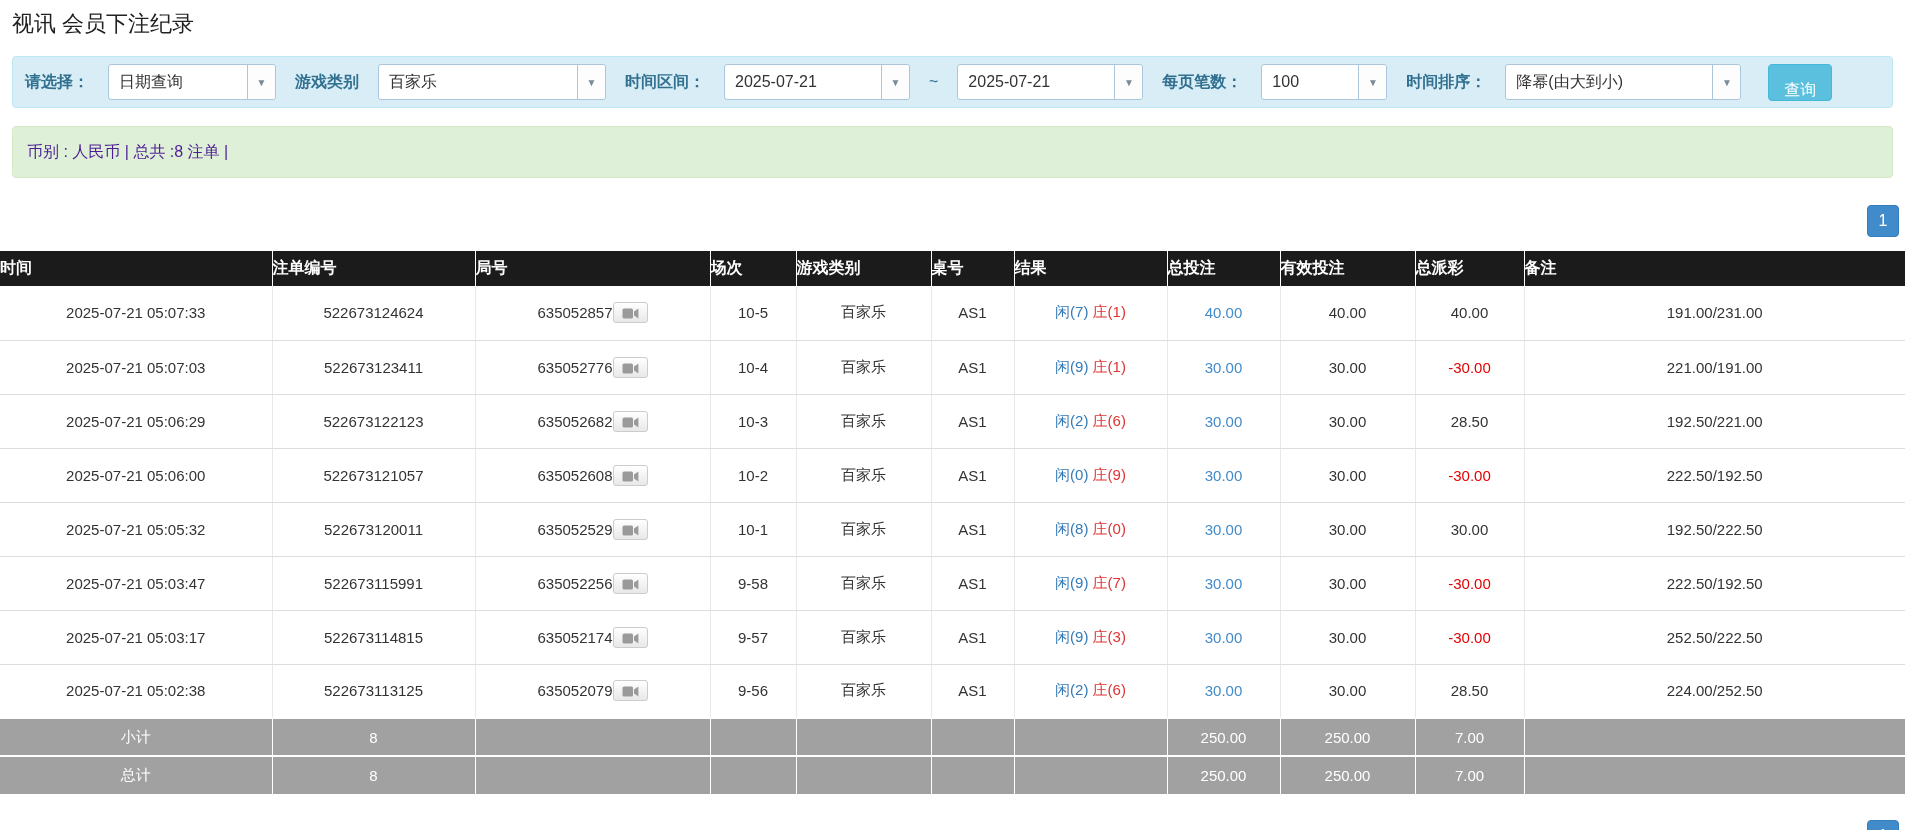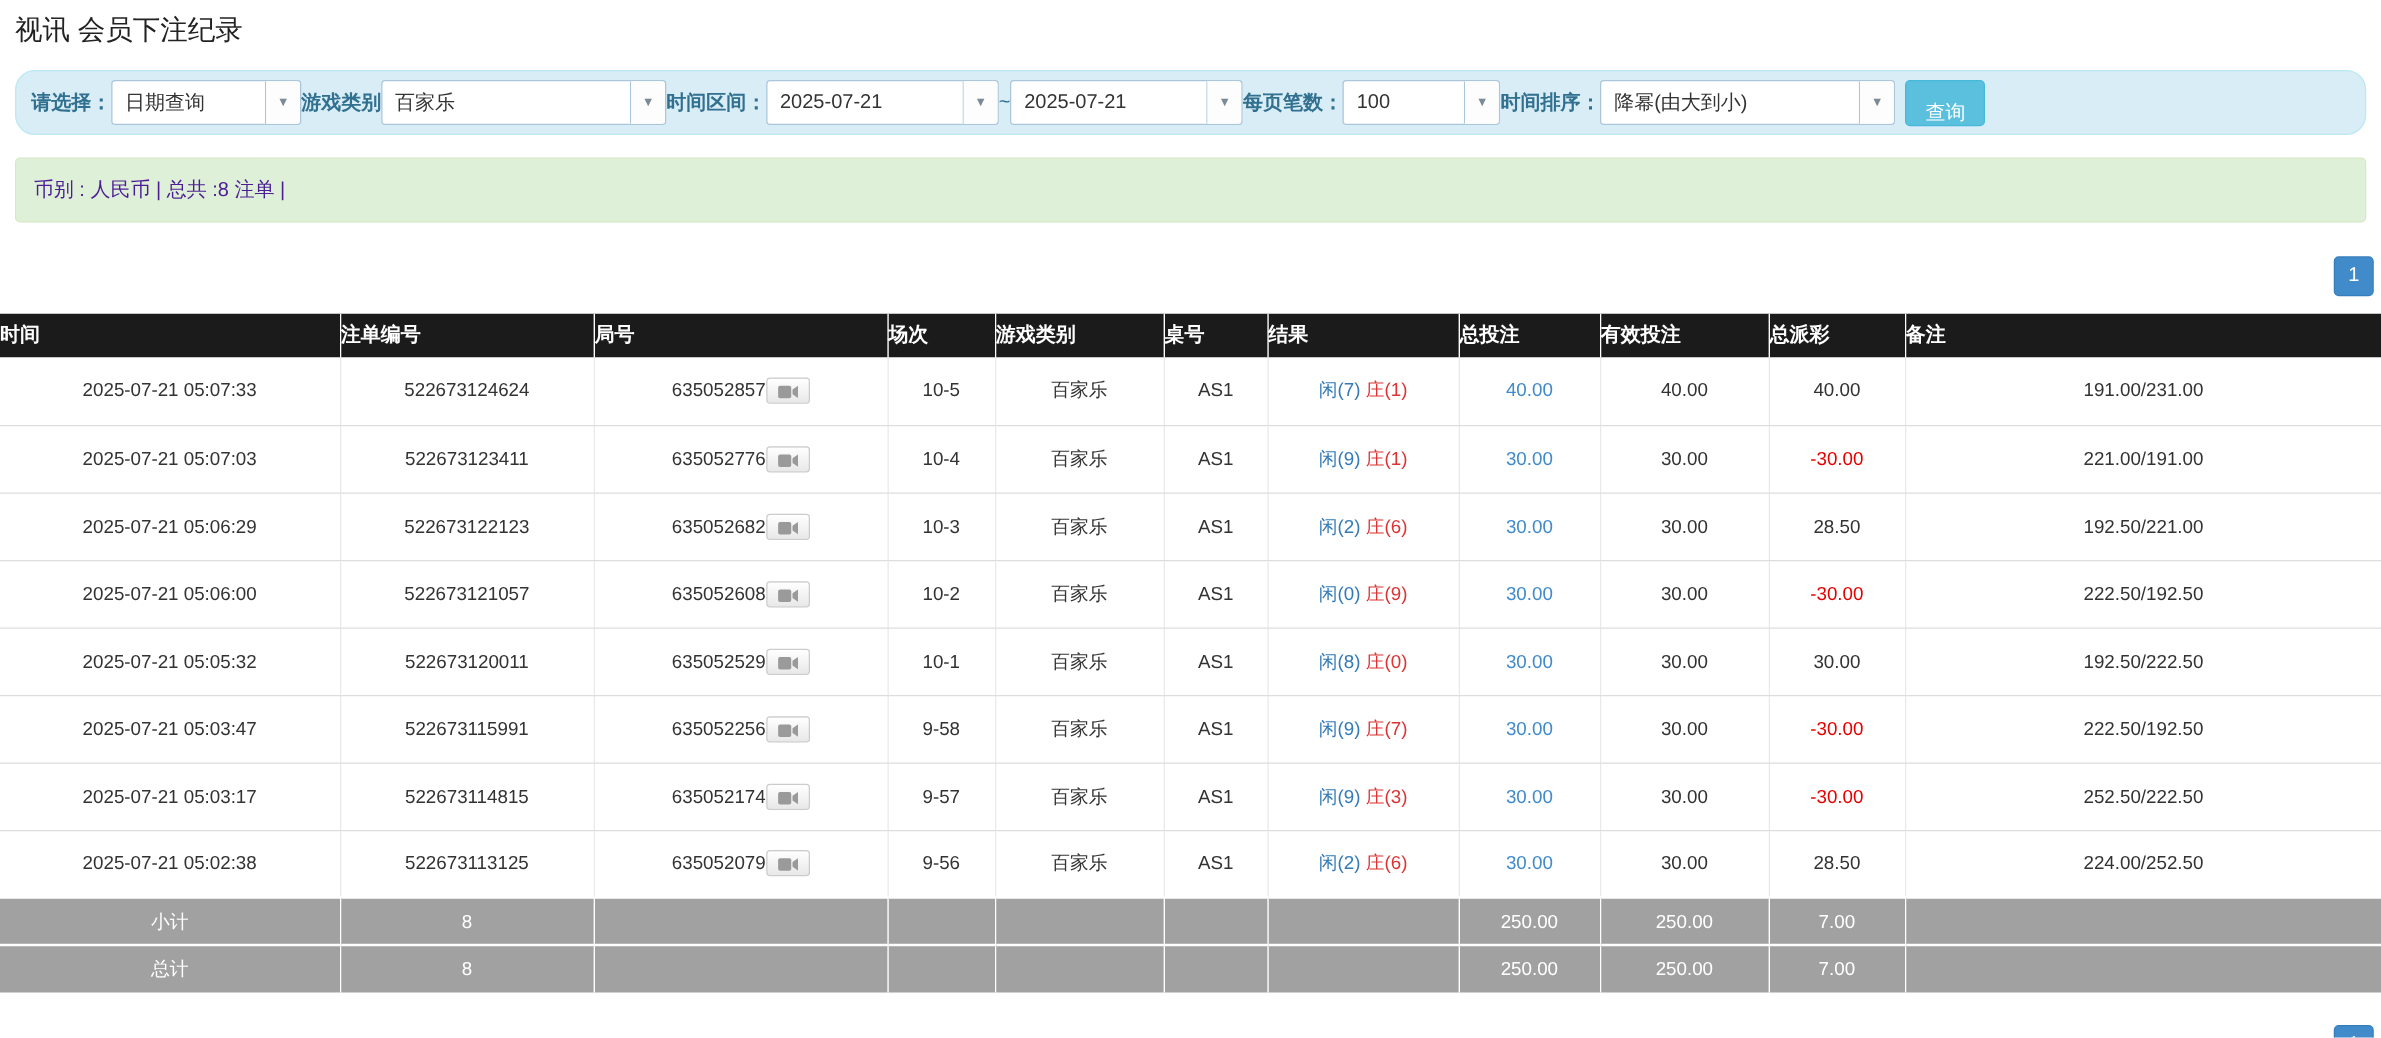--- a/index.html
+++ b/index.html
@@ -3,30 +3,30 @@
 <meta charset="utf-8">
 <style>
   * { margin:0; padding:0; box-sizing:border-box; }
   html, body { width:1905px; height:830px; overflow:hidden; background:#fff;
     font-family:"Liberation Sans","DejaVu Sans",sans-serif; }
 
   .page-title { margin:12px 0 20px 12px; font-size:22px; font-weight:400; color:#222; line-height:24px; }
 
   
   .filter-bar { margin:0 12px; height:52px; background:#d9edf7; border:1px solid #bce8f1;
-    border-radius:16px; display:flex; align-items:center; padding:0 12px; gap:0; }
+    border-radius:4px; display:flex; align-items:center; padding:0 12px; gap:19px; }
   .filter-label { color:#31708f; font-size:16px; font-weight:bold; white-space:nowrap; }
   .select { background:#fff; border:1px solid #abc6da; border-radius:3px; height:36px;
     display:inline-flex; align-items:center; justify-content:space-between;
     font-size:16px; color:#333; cursor:pointer; flex:none; }
   .select .val { padding:0 10px; white-space:nowrap; overflow:hidden; }
   .select .caret-box { width:28px; align-self:stretch; border-left:1px solid #abc6da;
     display:flex; align-items:center; justify-content:center; color:#7a8a96; font-size:10px;
     background:#fdfdfd; border-radius:0 3px 3px 0; }
-  .w-datetype { width:152px; }
+  .w-datetype { width:168px; }
   .w-game { width:228px; }
   .w-date { width:186px; }
   .w-pagesize { width:126px; }
   .w-sort { width:236px; }
   .range-sep { color:#31708f; font-size:16px; }
   .search-btn { background:#5bc0de; border:1px solid #46b8da; color:#fff; font-size:16px;
     height:37px; padding:15px 15px; border-radius:4px; cursor:pointer; margin-left:8px;
     font-family:inherit; }
 
   

